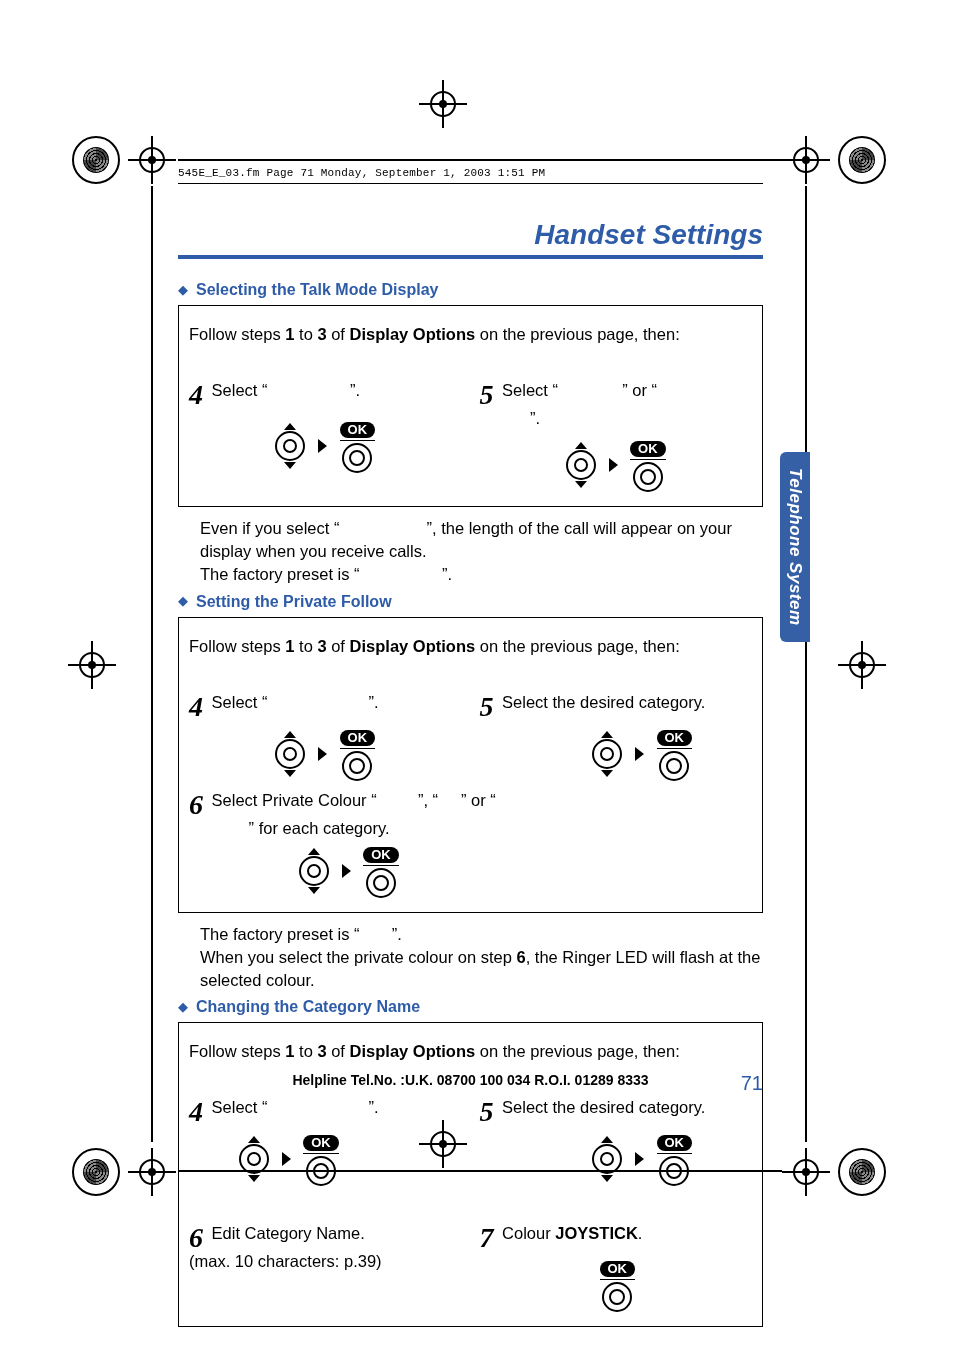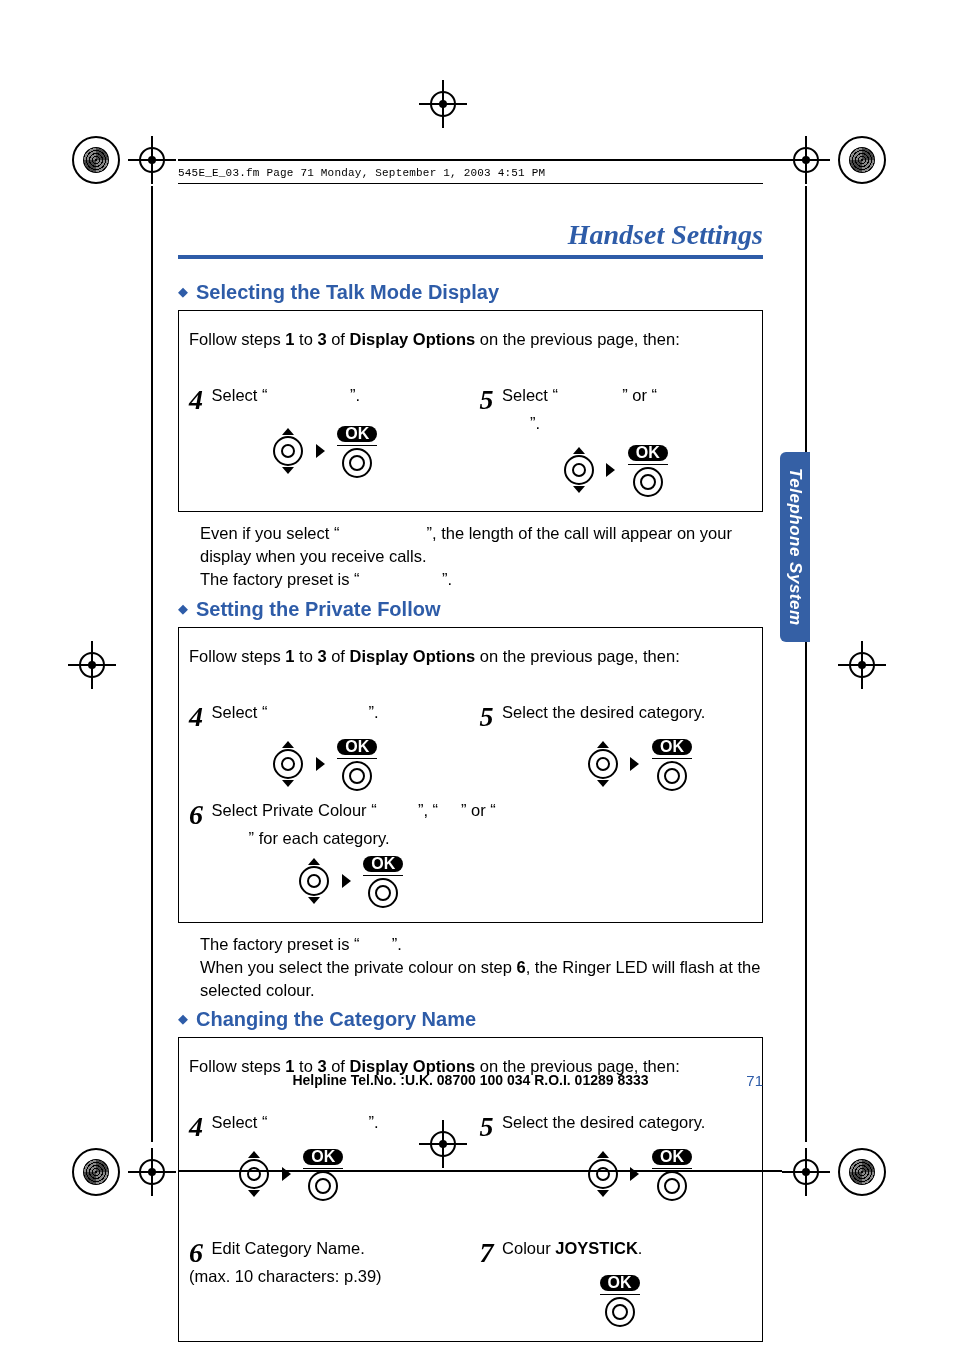--- a/index.html
+++ b/index.html
@@ -17,27 +17,27 @@
     font-size:11px;font-family:"Courier New",monospace;letter-spacing:.2px;
     color:#000;
   }
   .meta-rule{
     position:absolute;left:178px;top:183px;width:585px;height:0;
     border-top:1px solid #000;
   }
   .title{
     color:#2e5ca8;font-style:italic;font-weight:bold;
     font-size:28px;text-align:right;margin-top:64px;
-    font-family:Liberation Serif, serif;
+    font-family:Liberation Sans, sans-serif;
   }
   .title-rule{border-top:4px solid #2e5ca8;margin-top:4px;}
   .blue-sub-row{display:flex;align-items:center;gap:8px;margin-top:22px;}
   .blue-sub-row.tight{margin-top:6px;}
   .diamond{color:#2e5ca8;font-size:13px;transform:translateY(-1px);display:inline-block;}
-  .blue-sub{color:#2e5ca8;font-weight:bold;font-size:20px;}
+  .blue-sub{color:#2e5ca8;font-weight:bold;font-size:16px;}
   .frame{
     border:1.5px solid #000;margin-top:6px;padding:8px 10px 14px 10px;
   }
   .intro{margin:9px 0 8px 0;line-height:1.35;}
   .intro b{font-weight:bold;}
   .grid2{display:flex;gap:18px;}
   .cell{flex:1;margin-top:28px;}
   .bignum{
     display:inline-block;font-weight:bold;font-style:italic;
     font-size:28px;font-family:"Times New Roman",Georgia,serif;
@@ -63,21 +63,21 @@
   .tri-up{border-bottom:7px solid #000;margin-bottom:1px;}
   .tri-down{border-top:7px solid #000;margin-top:1px;}
   .arrow-sep{
     display:inline-block;vertical-align:middle;margin:0 8px;
     width:0;height:0;border-top:7px solid transparent;
     border-bottom:7px solid transparent;border-left:9px solid #000;
   }
   .ok-col{display:inline-block;vertical-align:middle;text-align:center;}
   .ok-pill{
     display:inline-block;background:#000;color:#fff;font-weight:bold;
-    font-size:16px;padding:1px 8px;border-radius:9px;line-height:14px;
+    font-size:13px;padding:1px 8px;border-radius:9px;line-height:14px;
   }
   .ok-rule{border-top:1.5px solid #000;margin:2px 0;}
   .ok-ball-outer{
     width:26px;height:26px;border:2px solid #000;border-radius:50%;
     margin:0 auto;display:flex;align-items:center;justify-content:center;
   }
   .ok-ball-inner{
     width:12px;height:12px;border:2px solid #000;border-radius:50%;
   }
   .after-box{margin:10px 0 0 22px;line-height:1.4;}
@@ -90,21 +90,21 @@
     color:#fff;font-style:italic;font-weight:bold;
     writing-mode:vertical-rl;font-size:17px;
     font-family:Arial,Helvetica,sans-serif;letter-spacing:.5px;
   }
   .footer{
     position:absolute;left:178px;top:1072px;width:585px;
     text-align:center;font-size:14px;
   }
   .footer .help{font-weight:bold;}
   .footer .pg{
-    position:absolute;right:0;top:0;color:#2e5ca8;font-weight:normal;font-size:15px;
+    position:absolute;right:0;top:0;color:#2e5ca8;font-weight:normal;font-size:20px;
   }
 
   
   .reg{position:absolute;}
   .corner-ball{
     width:44px;height:44px;border:2px solid #000;border-radius:50%;
     display:flex;align-items:center;justify-content:center;
   }
   .corner-ball .inner{
     width:26px;height:26px;border-radius:50%;
@@ -203,21 +203,21 @@
       <div class="cross-circ"></div>
       <div class="cross-dot"></div>
     </div>
   </div>
 
 <div class="vbar" style="left:151px;top:186px;height:956px;"></div>
 <div class="vbar" style="left:805px;top:186px;height:956px;"></div>
 <div class="hbar" style="left:178px;top:159px;width:604px;"></div>
 <div class="hbar" style="left:178px;top:1170px;width:604px;"></div>
 
-<div class="meta-line">545E_E_03.fm  Page 71  Monday, September 1, 2003  4:51 PM</div>
+<div class="meta-line">545E_E_03.fm  Page 71  Monday, September 1, 2003  1:51 PM</div>
 <div class="meta-rule"></div>
 
 <div class="page">
 
   <div class="title">Handset Settings</div>
   <div class="title-rule"></div>
 
   <div class="blue-sub-row">
     <span class="diamond">◆</span>
     <span class="blue-sub">Selecting the Talk Mode Display</span>

